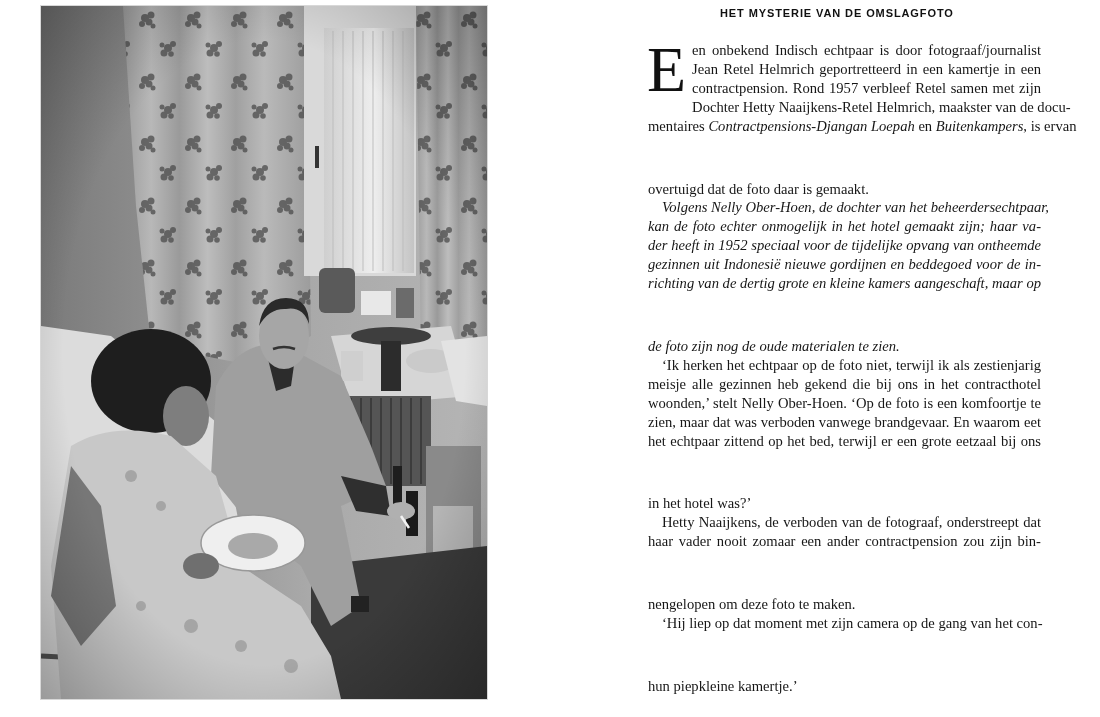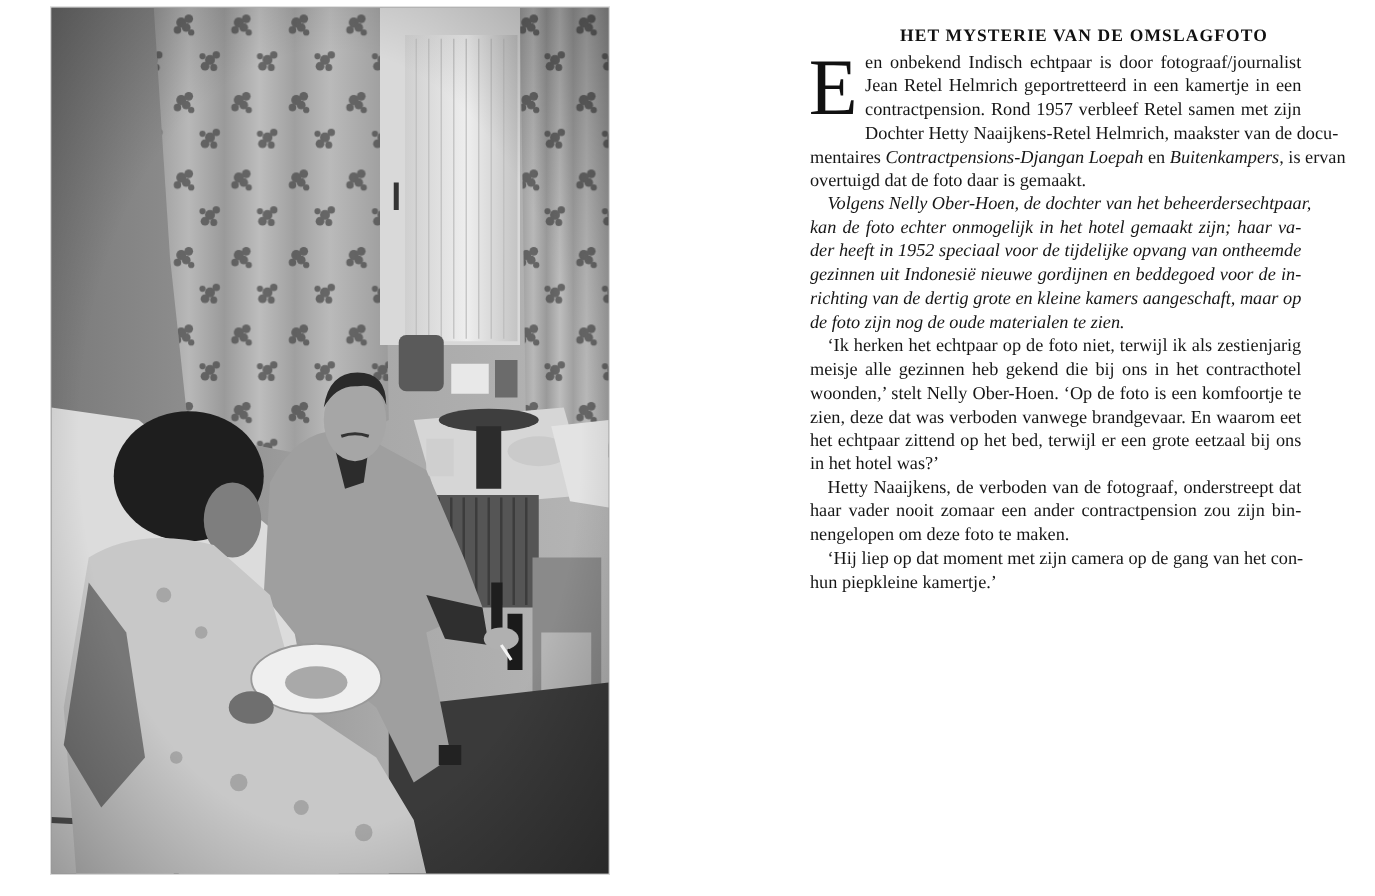--- a/index.html
+++ b/index.html
@@ -13,39 +13,39 @@
     position: absolute; left: 41px; top: 6px; width: 446px; height: 693px;
     background: #8a8a8a; overflow: hidden;
     box-shadow: 0 0 0 1px #d8d8d8;
   }
   .photo svg { display: block; width: 446px; height: 693px; }
 
   .text-page {
     position: absolute; left: 648px; top: 0; width: 393px;
   }
   .running-head {
-    position: absolute; left: 72px; top: 22px; width: 250px;
-    font-family: Liberation Serif, serif;
-    font-weight: bold; font-size: 14px; letter-spacing: 0.9px;
+    position: absolute; left: 72px; top: 7px; width: 250px;
+    font-family: Liberation Sans, sans-serif;
+    font-weight: bold; font-size: 11px; letter-spacing: 0.9px;
     text-transform: uppercase; white-space: nowrap; color: #111;
   }
   .body-text {
     position: absolute; left: 0; top: 41px; width: 393px;
     font-size: 14.6px; line-height: 18.9px; text-align: justify;
     hyphens: manual; color: #161616;
   }
   .body-text p { margin: 0; text-indent: 14px; }
   .body-text p.first { text-indent: 0; }
   .dropcap {
     float: left; font-size: 64px; line-height: 52px; height: 54px;
     margin: 3px 6px 0 -1px; padding: 0; font-weight: normal; color: #111;
   }
   em { font-style: italic; }
   .line { display: block; text-align: justify; text-align-last: justify; white-space: nowrap; }
-  .line.last { text-align-last: left; }
+  .line.last { text-align-last: left; margin-top: 44px; }
   .indent { padding-left: 14px; }
 </style>
 </head>
 <body>
 
 <div class="photo">
   <svg viewBox="0 0 446 693">
     <defs>
       <linearGradient id="wallg" x1="0" x2="1" y1="0" y2="0">
         <stop offset="0" stop-color="#7a7a7a"></stop>
@@ -194,21 +194,21 @@
         <span class="line">kan de foto echter onmogelijk in het hotel gemaakt zijn; haar va-</span>
         <span class="line">der heeft in 1952 speciaal voor de tijdelijke opvang van ontheemde</span>
         <span class="line">gezinnen uit Indonesië nieuwe gordijnen en beddegoed voor de in-</span>
         <span class="line">richting van de dertig grote en kleine kamers aangeschaft, maar op</span>
         <span class="line last">de foto zijn nog de oude materialen te zien.</span>
       </p>
       <p style="text-indent: 0px;">
         <span class="line indent">‘Ik herken het echtpaar op de foto niet, terwijl ik als zestienjarig</span>
         <span class="line">meisje alle gezinnen heb gekend die bij ons in het contracthotel</span>
         <span class="line">woonden,’ stelt Nelly Ober-Hoen. ‘Op de foto is een komfoortje te</span>
-        <span class="line">zien, deze dat was verboden vanwege brandgevaar. En waarom eet</span>
+        <span class="line">zien, maar dat was verboden vanwege brandgevaar. En waarom eet</span>
         <span class="line">het echtpaar zittend op het bed, terwijl er een grote eetzaal bij ons</span>
         <span class="line last">in het hotel was?’</span>
       </p>
       <p style="text-indent: 0px;">
         <span class="line indent">Hetty Naaijkens, de verboden van de fotograaf, onderstreept dat</span>
         <span class="line">haar vader nooit zomaar een ander contractpension zou zijn bin-</span>
         <span class="line last">nengelopen om deze foto te maken.</span>
       </p>
       <p style="text-indent: 0px;">
         <span class="line indent">‘Hij liep op dat moment met zijn camera op de gang van het con-</span>

